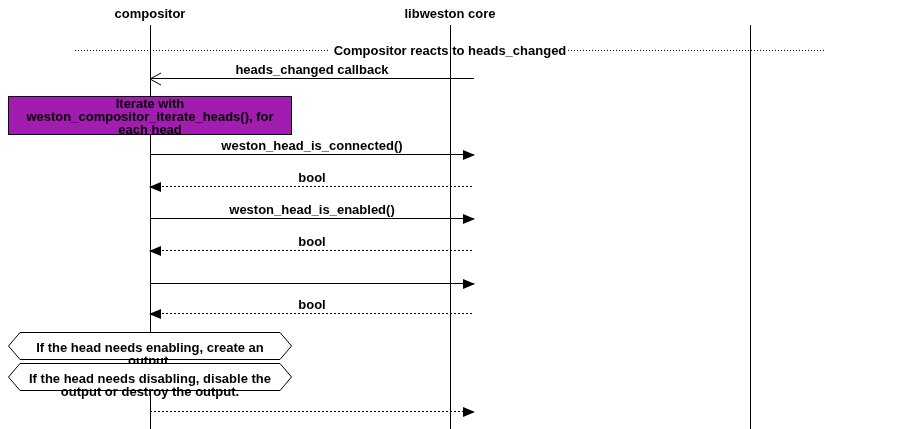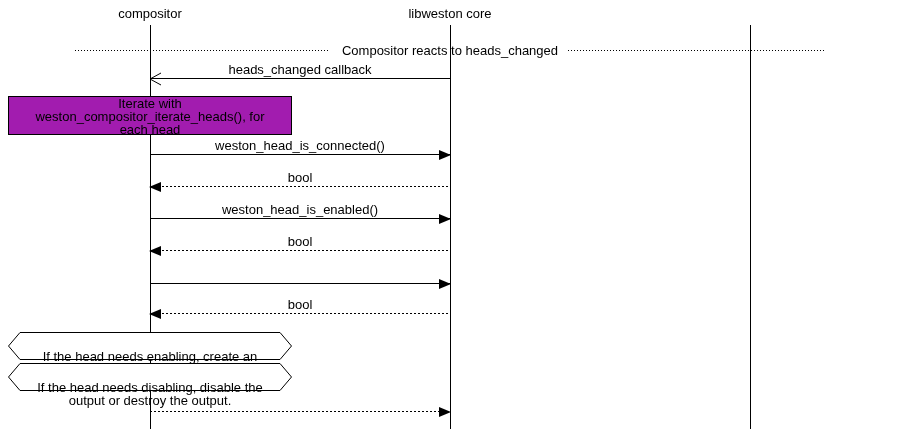--- a/index.html
+++ b/index.html
@@ -8,20 +8,21 @@
     font-family:"Liberation Sans", sans-serif;
     color:#000000;
   }
   .diagram{
     position:relative;
     width:900px;
     height:429px;
     background:#ffffff;
     overflow:hidden;
     font-size:13px;
+    font-weight:bold;
   }
   .participant-label{
     position:absolute;
     top:6px;
     width:160px;
     text-align:center;
     line-height:15px;
   }
   .lifeline{
     position:absolute;
@@ -46,20 +47,21 @@
     text-align:center;
     line-height:15px;
     z-index:1;
   }
   .msg{
     position:absolute;
     left:150px;
     width:300px;
     height:18px;
     z-index:1;
+    padding-left:24px;
   }
   .msg-label{
     position:absolute;
     top:0;
     left:0;
     right:0;
     text-align:center;
     line-height:16px;
     white-space:nowrap;
   }
@@ -116,21 +118,21 @@
     left:8px;
     width:284px;
     height:28px;
     z-index:2;
   }
   .hex svg{position:absolute;left:0;top:0;}
   .hex-text{
     position:relative;
     text-align:center;
     line-height:13px;
-    padding-top:18px;
+    padding-top:9px;
     z-index:1;
   }
   .hex-text span{display:block;}
 </style>
 </head>
 <body>
 
 <div class="diagram">
 
   <div class="participant-label" style="left:70px">compositor</div>

